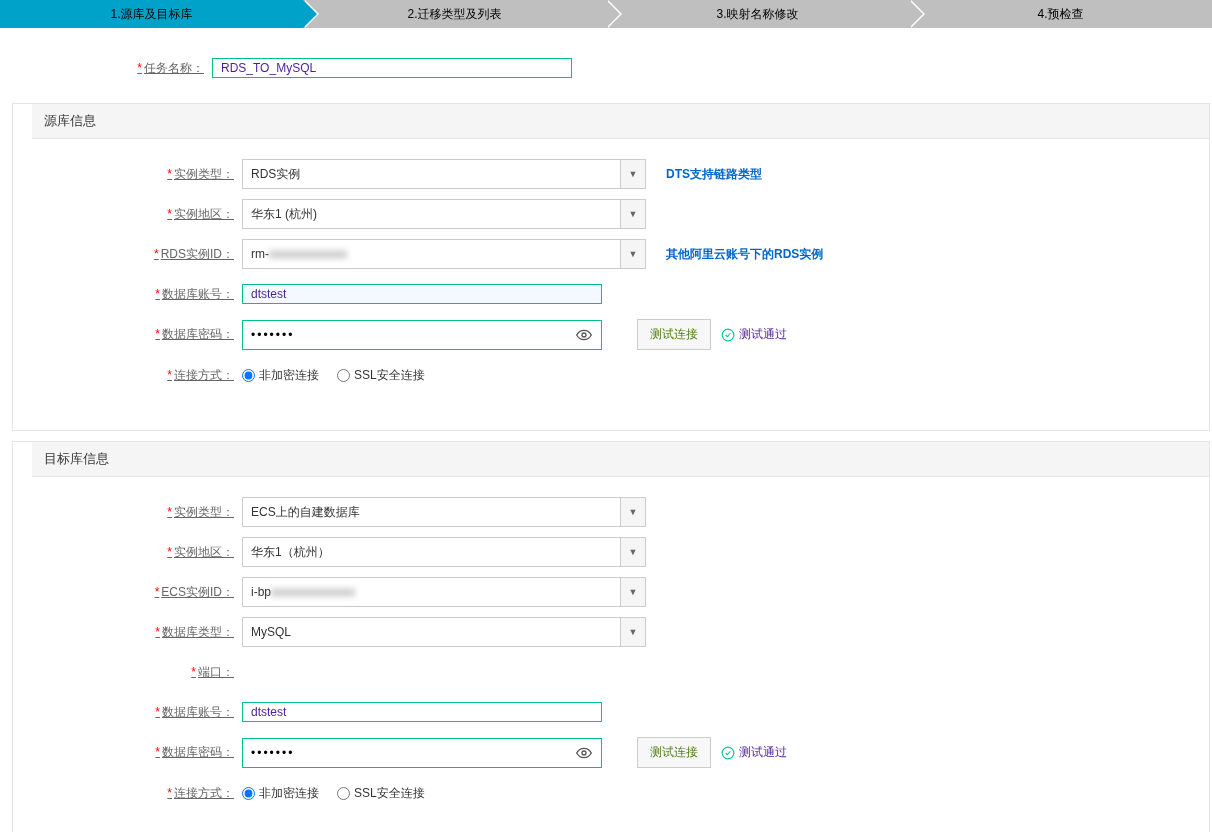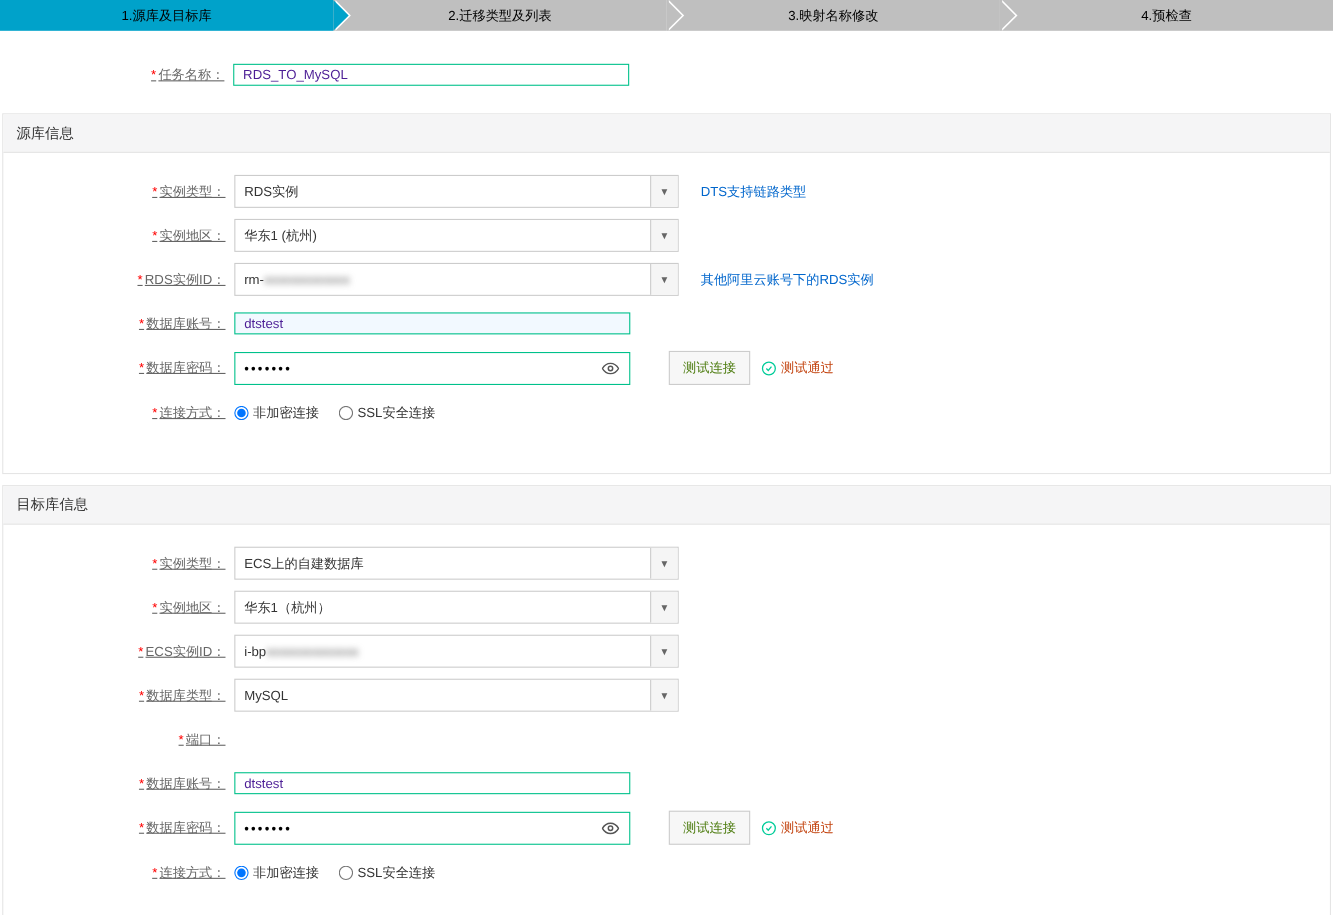--- a/index.html
+++ b/index.html
@@ -60,22 +60,23 @@
     
     
     .task-name-row {
       display: flex;
       align-items: center;
       padding: 10px 0 25px 0;
       margin-left: 2px;
     }
     .section {
       border: 1px solid #e5e5e5;
-      margin: 0 2px 10px 2px;
-      background: #fff;
+      margin: 0 2px 10px 12px;
+      background: #fff;
+      padding-left: 19px;
     }
     .section-header {
       background: #f5f5f6;
       padding: 8px 12px;
       font-size: 13px;
       color: #333;
       border-bottom: 1px solid #e5e5e5;
     }
     .section-body {
       padding: 20px 0 30px 0;
@@ -172,33 +173,34 @@
     .eye-icon svg {
       width: 16px;
       height: 16px;
     }
     
     .link {
       color: #06c;
       margin-left: 20px;
       cursor: pointer;
       font-size: 12px;
+      font-weight: bold;
     }
     .btn-test {
       margin-left: 35px;
       padding: 6px 12px;
       border: 1px solid #ccc;
       background: #f7f7f7;
       cursor: pointer;
       font-size: 12px;
       color: #4d7c0f;
     }
     .test-result {
       margin-left: 10px;
-      color: #c2410c;
+      color: #4c1d95;
       display: flex;
       align-items: center;
     }
     .test-result svg {
       margin-right: 4px;
     }
     
     .radio-group {
       display: flex;
       align-items: center;

